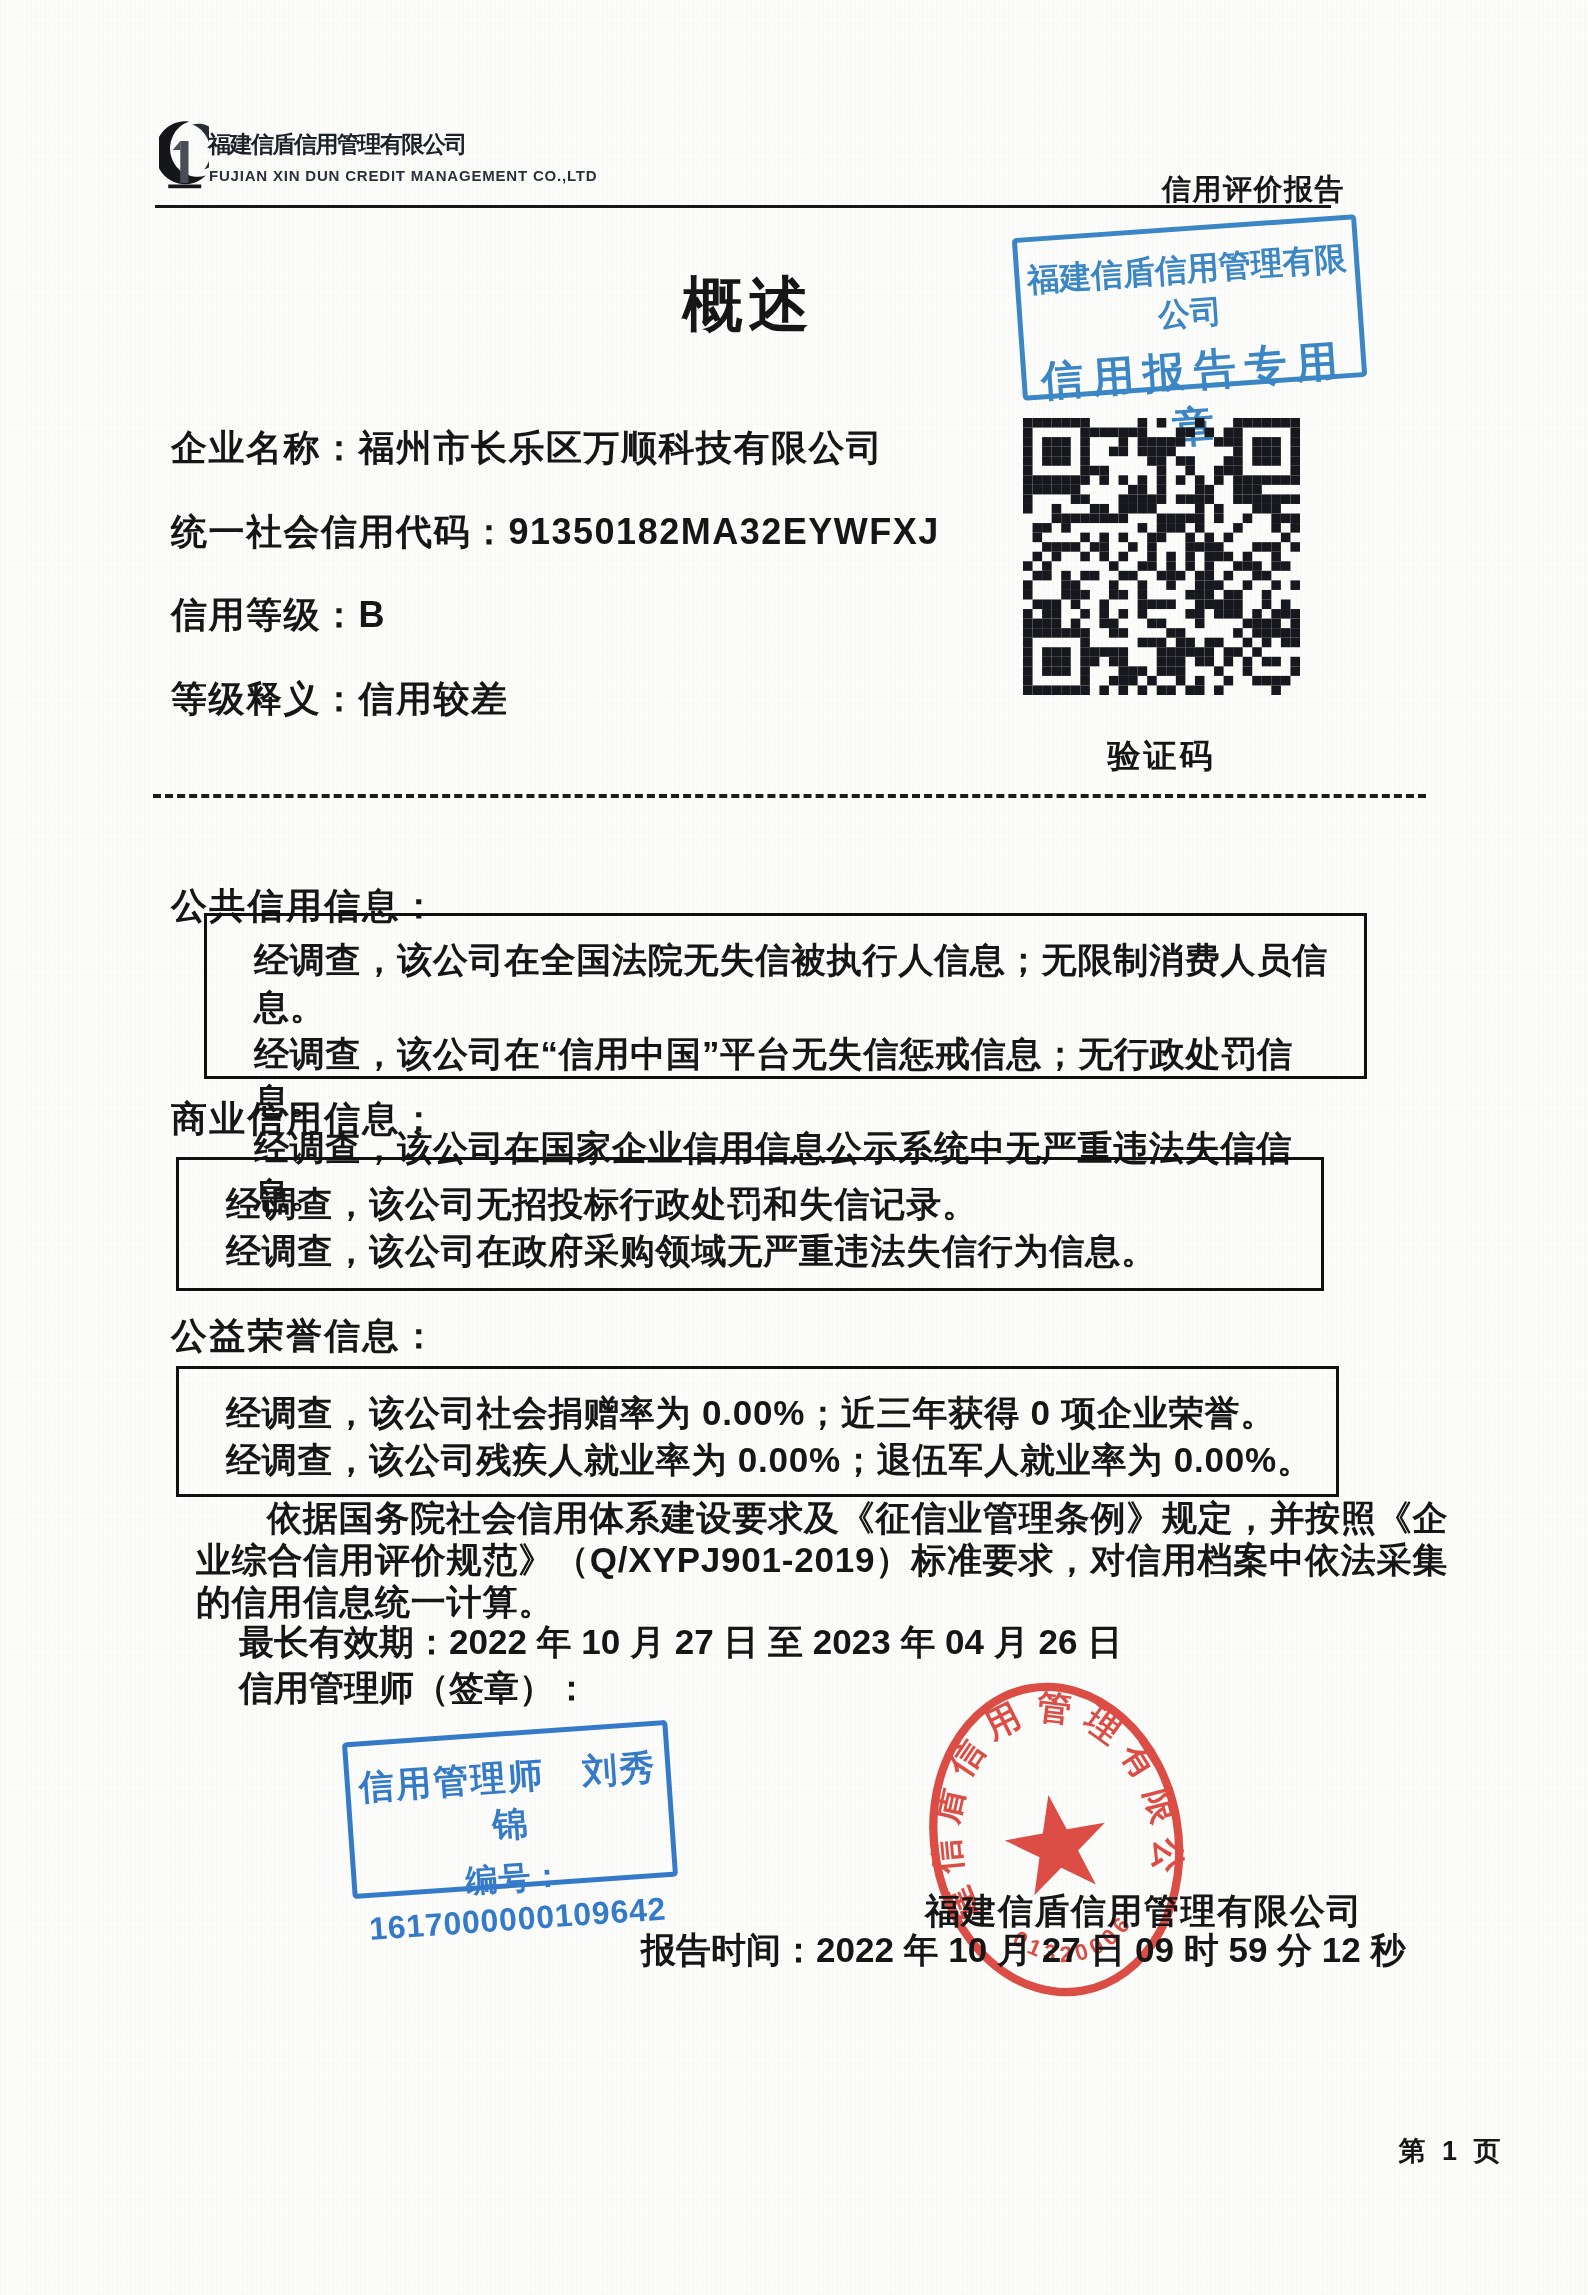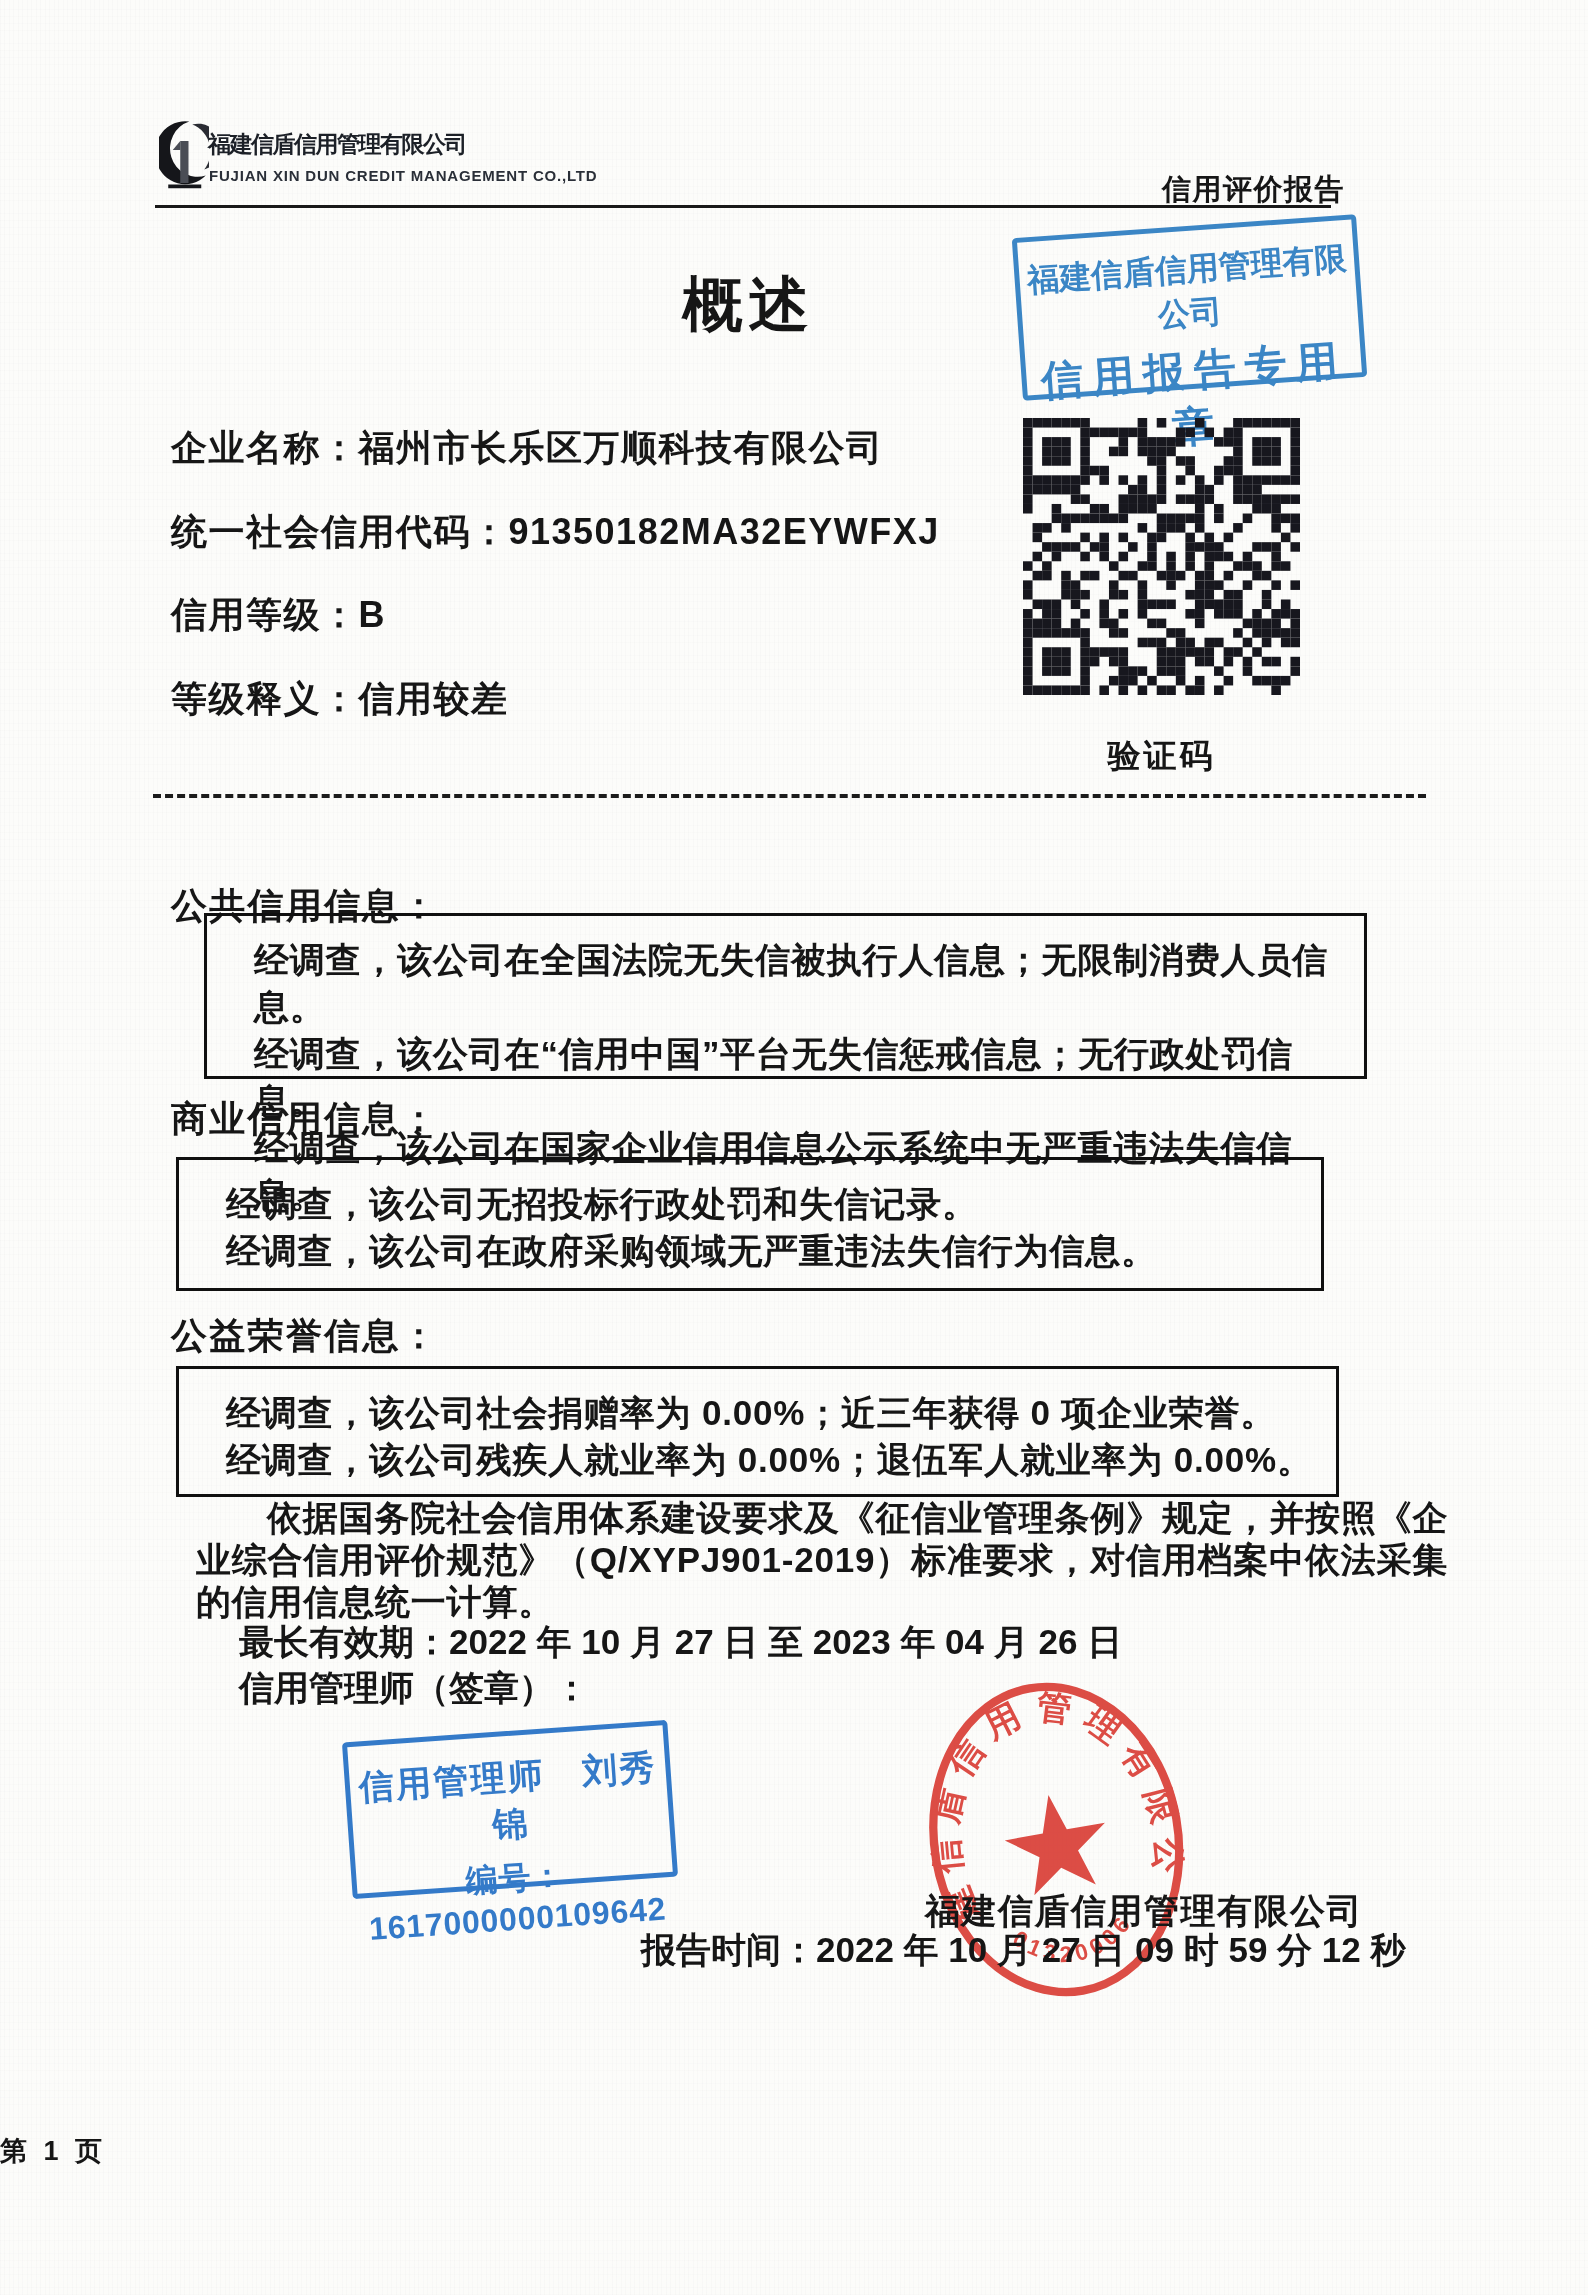--- a/index.html
+++ b/index.html
@@ -38,21 +38,21 @@
   .sec-box{left:176px;border:3px solid #101010;padding:19.6px 18px 0 47px;}
   .bline{font-size:35px;font-weight:bold;line-height:47px;letter-spacing:0.8px;}
   
   .para{left:171px;top:1497px;width:1258px;font-size:35px;font-weight:bold;line-height:42px;text-indent:71px;letter-spacing:0.8px;margin-left:25px;}
   .validity{left:239px;top:1619px;font-size:35px;font-weight:bold;}
   .signer{left:239px;top:1665px;font-size:35px;font-weight:bold;}
   
   .seal{left:924px;top:1677px;transform:rotate(-10deg);opacity:.88;}
   .issuer{left:925px;top:1888px;font-size:35px;font-weight:bold;letter-spacing:1.5px;z-index:5;}
   .rtime{left:641px;top:1927px;font-size:35px;font-weight:bold;z-index:5;}
-  .footer{left:0;top:2133px;width:1497px;text-align:left;font-size:27px;font-weight:bold;letter-spacing:4.5px;}
+  .footer{left:0;top:2133px;width:1497px;text-align:right;font-size:27px;font-weight:bold;letter-spacing:4.5px;padding-left:8px;}
 </style>
 </head>
 <body>
 
 <div class="page">
 
   <svg class="abs" style="left:159px;top:120px;" width="50" height="72" viewBox="0 0 66 96">
     <path d="M 40 2 A 40 42 0 1 0 62 74 A 33 34 0 1 1 40 2 Z" fill="#15161a"></path>
     <path d="M 44 6 A 36 38 0 0 1 60 66 A 30 31 0 0 0 44 6 Z" fill="#2a2c33"></path>
     <rect x="28" y="28" width="11" height="56" fill="#4a4d55"></rect>

